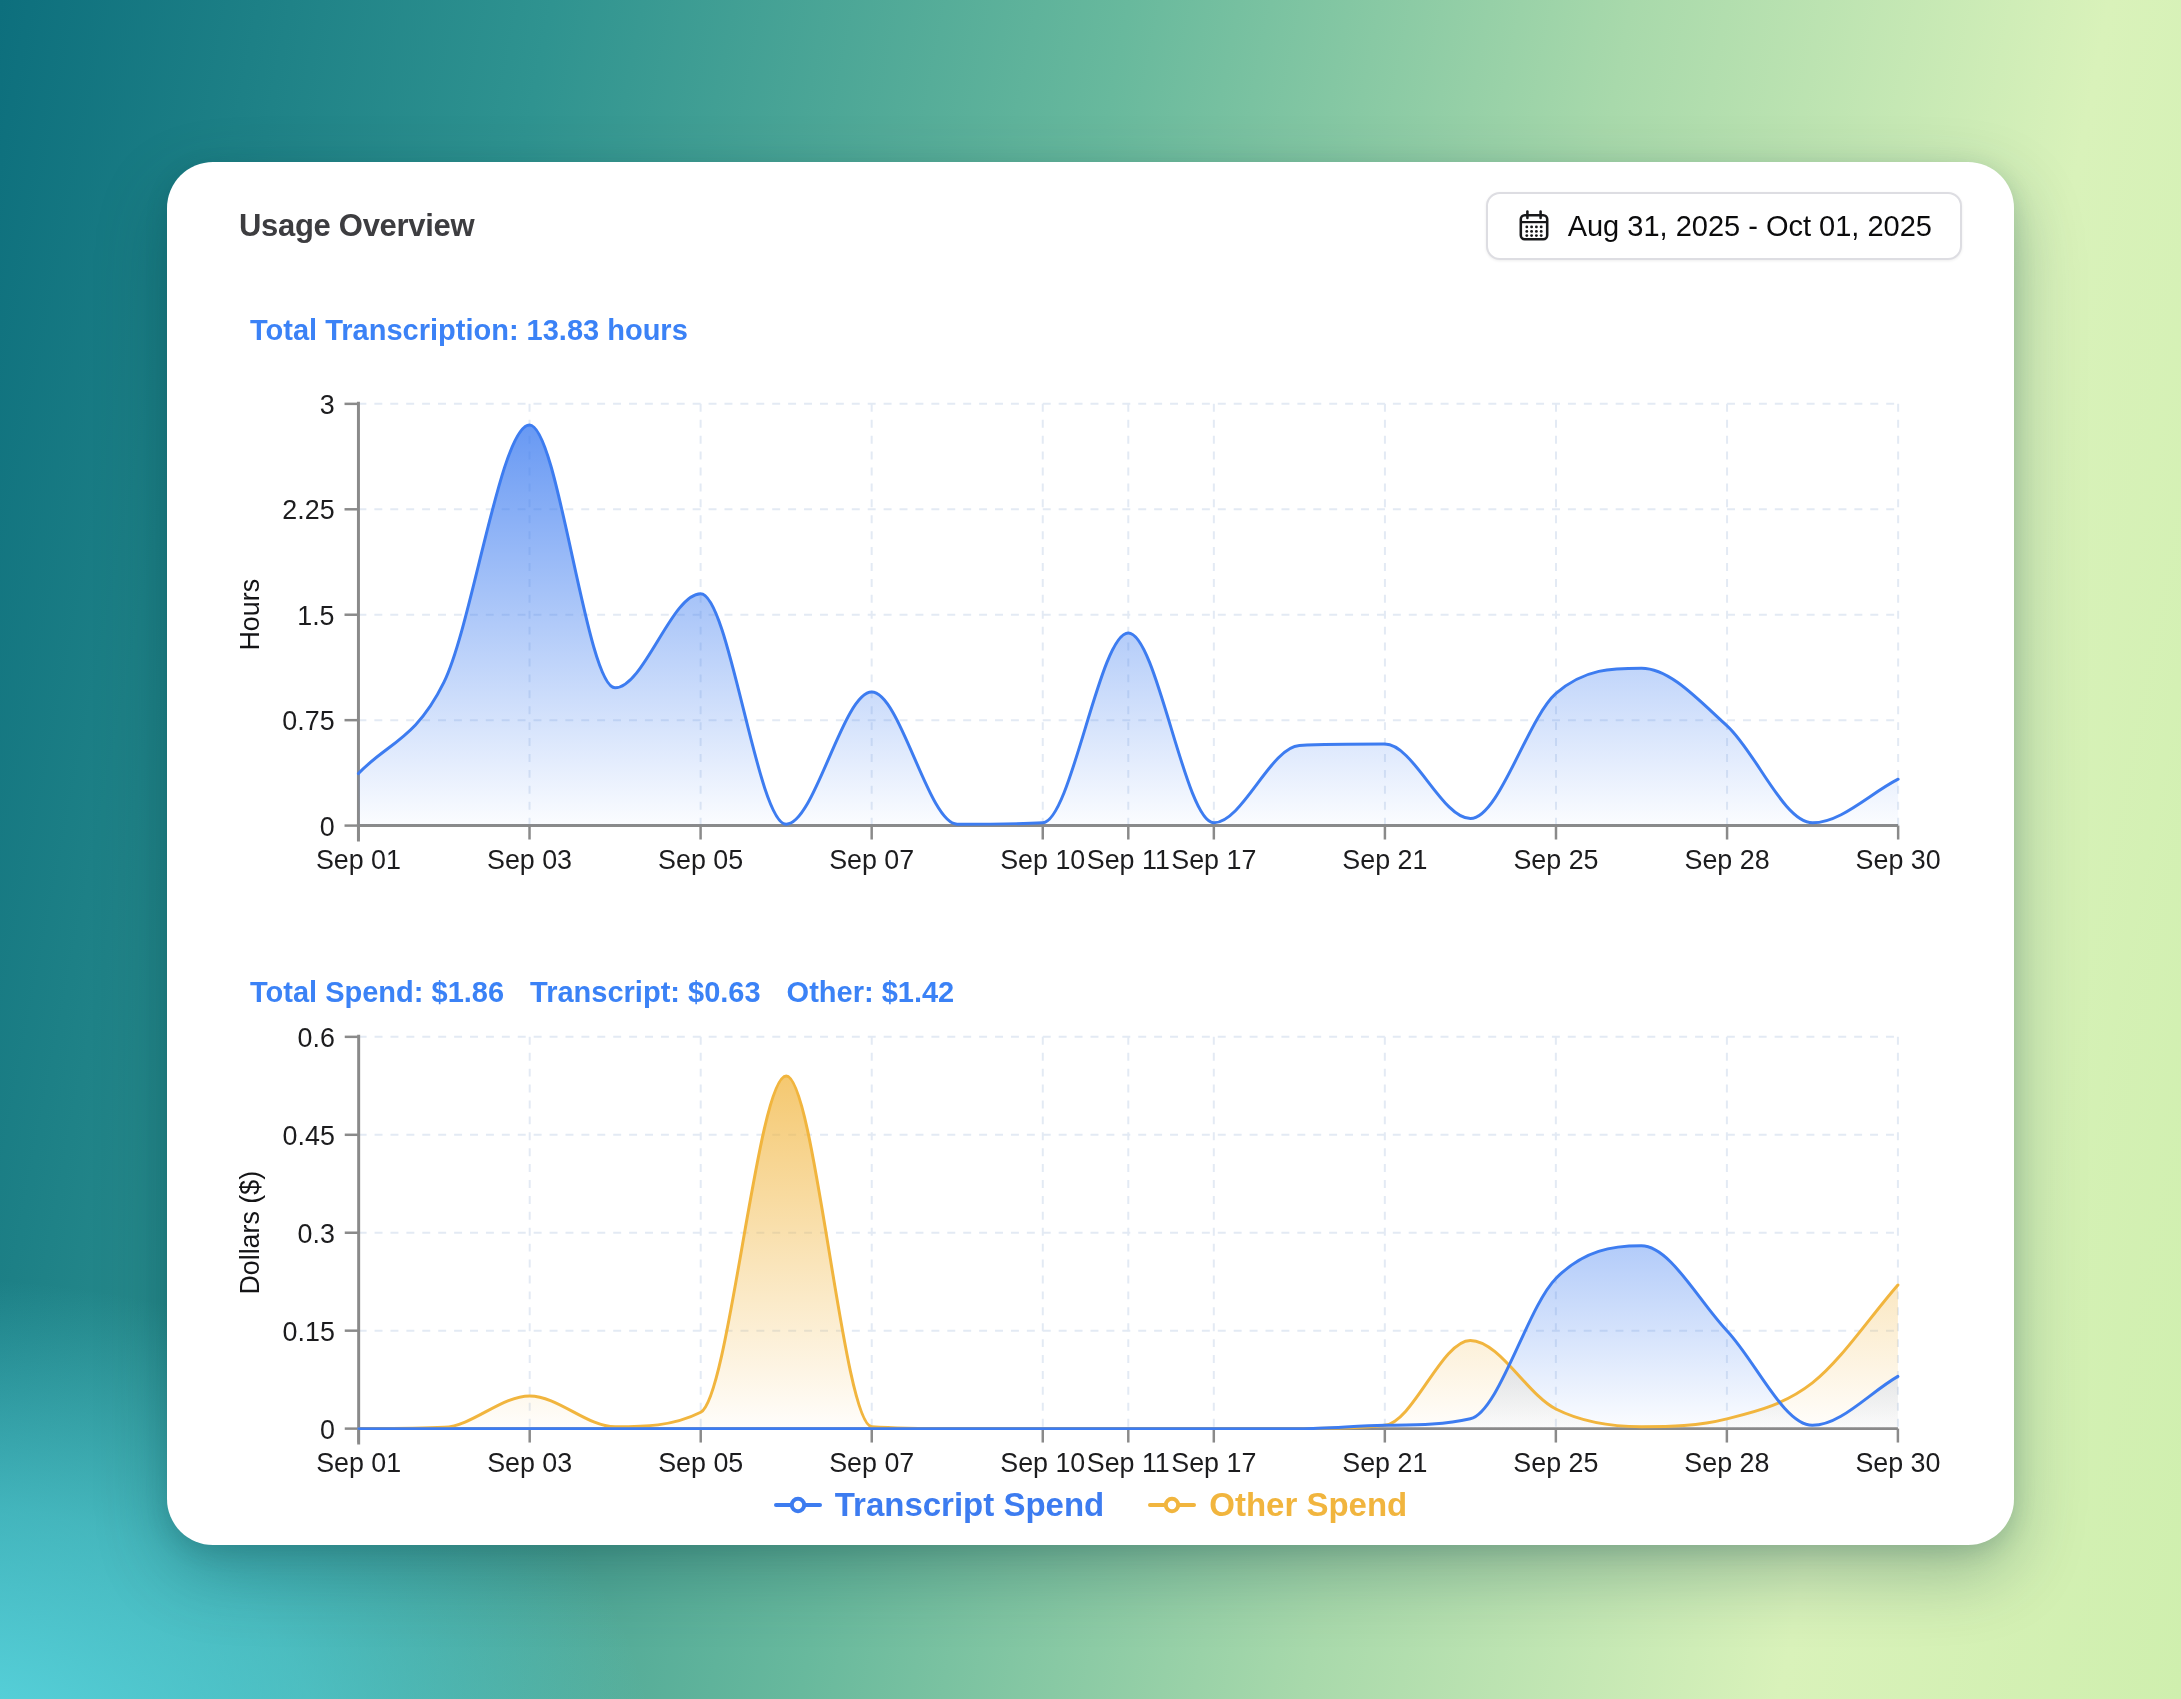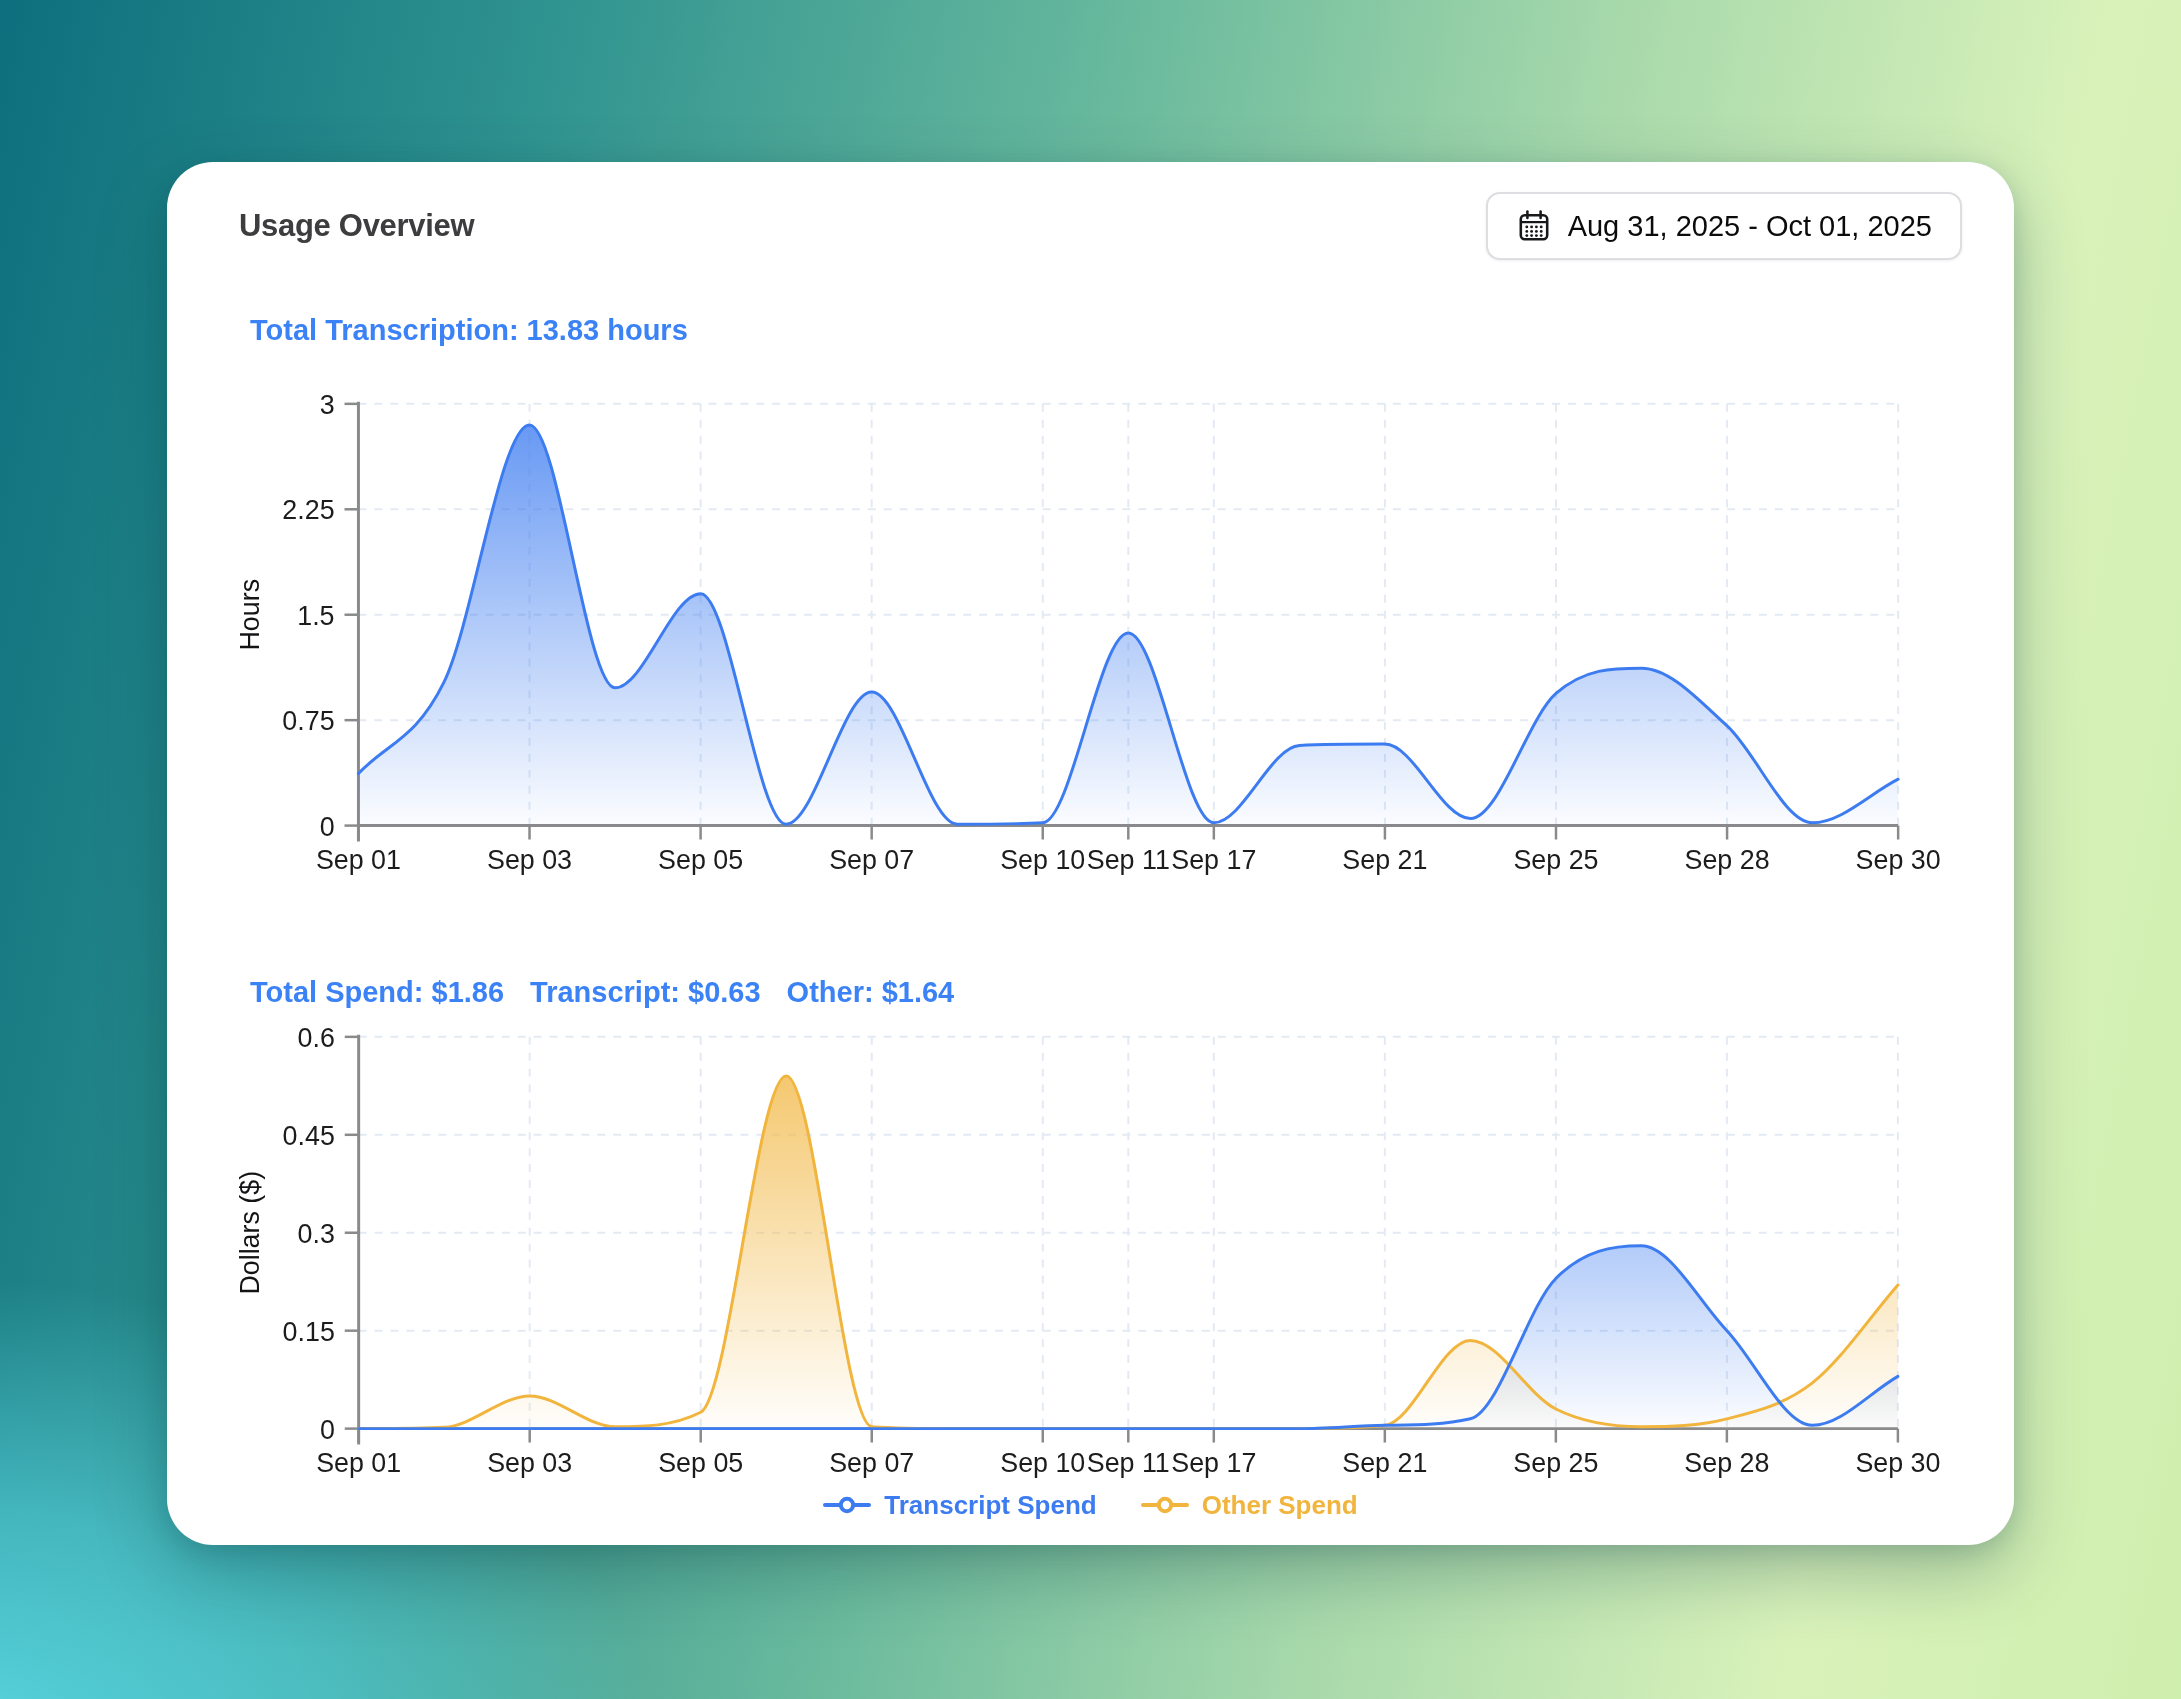--- a/index.html
+++ b/index.html
@@ -32,21 +32,21 @@
   }
   .stat1{top:152px;}
   .stat2{top:814px;display:flex;gap:26px;}
   .chart{position:absolute;left:0;}
   .chart1{top:216px;width:1847px;height:557px;}
   .chart2{top:848px;width:1847px;height:527px;}
   .legend{
     position:absolute;left:0;top:1321px;width:1847px;height:44px;
     display:flex;justify-content:center;align-items:center;gap:44px;
   }
-  .legend-item{display:flex;align-items:center;gap:13px;cursor:pointer;font-size:26px;font-weight:600;}
+  .legend-item{display:flex;align-items:center;gap:13px;cursor:pointer;font-size:33px;font-weight:600;}
   .tick-label{font-size:27px;fill:#1c1c1e;}
   .axis-label{font-size:27px;fill:#141416;}
 </style>
 </head>
 <body>
 
 <div class="card">
 
   <h1 class="card-title">Usage Overview</h1>
 
@@ -132,21 +132,21 @@
       <line x1="1740" y1="450" x2="1740" y2="464" stroke="#8a8a8a" stroke-width="2.5"></line>
       <text x="1740" y="494" text-anchor="middle" class="tick-label">Sep 30</text>
       <text x="92" y="238" text-anchor="middle" class="axis-label" transform="rotate(-90 92 238)">Hours</text>
       <path d="M 192.00 397.71 C 220.67 367.08 249.33 364.26 278.00 305.84 C 306.67 247.42 335.33 47.20 364.00 47.20 C 392.67 47.20 421.33 311.49 450.00 311.49 C 478.67 311.49 507.33 216.80 536.00 216.80 C 564.67 216.80 593.33 448.59 622.00 448.59 C 650.67 448.59 679.33 315.73 708.00 315.73 C 736.67 315.73 765.33 448.59 794.00 448.59 C 822.67 448.59 851.33 448.59 880.00 447.17 C 908.67 445.76 937.33 256.37 966.00 256.37 C 994.67 256.37 1023.33 447.17 1052.00 447.17 C 1080.67 447.17 1109.33 370.85 1138.00 369.44 C 1166.67 368.03 1195.33 368.03 1224.00 368.03 C 1252.67 368.03 1281.33 442.93 1310.00 442.93 C 1338.67 442.93 1367.33 342.35 1396.00 317.15 C 1424.67 291.94 1453.33 291.71 1482.00 291.71 C 1510.67 291.71 1539.33 323.74 1568.00 349.65 C 1596.67 375.56 1625.33 447.17 1654.00 447.17 C 1682.67 447.17 1711.33 417.96 1740.00 403.36 L 1740 450 L 192 450 Z" fill="url(#grad0_0)" stroke="none"></path>
       <path d="M 192.00 397.71 C 220.67 367.08 249.33 364.26 278.00 305.84 C 306.67 247.42 335.33 47.20 364.00 47.20 C 392.67 47.20 421.33 311.49 450.00 311.49 C 478.67 311.49 507.33 216.80 536.00 216.80 C 564.67 216.80 593.33 448.59 622.00 448.59 C 650.67 448.59 679.33 315.73 708.00 315.73 C 736.67 315.73 765.33 448.59 794.00 448.59 C 822.67 448.59 851.33 448.59 880.00 447.17 C 908.67 445.76 937.33 256.37 966.00 256.37 C 994.67 256.37 1023.33 447.17 1052.00 447.17 C 1080.67 447.17 1109.33 370.85 1138.00 369.44 C 1166.67 368.03 1195.33 368.03 1224.00 368.03 C 1252.67 368.03 1281.33 442.93 1310.00 442.93 C 1338.67 442.93 1367.33 342.35 1396.00 317.15 C 1424.67 291.94 1453.33 291.71 1482.00 291.71 C 1510.67 291.71 1539.33 323.74 1568.00 349.65 C 1596.67 375.56 1625.33 447.17 1654.00 447.17 C 1682.67 447.17 1711.33 417.96 1740.00 403.36" fill="none" stroke="#3D7CF0" stroke-width="3" stroke-linejoin="round" stroke-linecap="round"></path>
     </svg>
 
   <div class="stat-line stat2">
     <span>Total Spend: $1.86</span>
     <span>Transcript: $0.63</span>
-    <span>Other: $1.64</span>
+    <span>Other: $1.42</span>
   </div>
 
   <svg class="chart chart2" viewBox="0 0 1856 530">
       <defs>
         <linearGradient id="grad1_0" x1="0" y1="27" x2="0" y2="421" gradientUnits="userSpaceOnUse">
           <stop offset="0%" stop-color="#3D7CF0" stop-opacity="0.82"></stop>
           <stop offset="100%" stop-color="#3D7CF0" stop-opacity="0.02"></stop>
         </linearGradient>
         <linearGradient id="grad1_1" x1="0" y1="27" x2="0" y2="421" gradientUnits="userSpaceOnUse">
           <stop offset="0%" stop-color="#F1B53E" stop-opacity="0.82"></stop>

